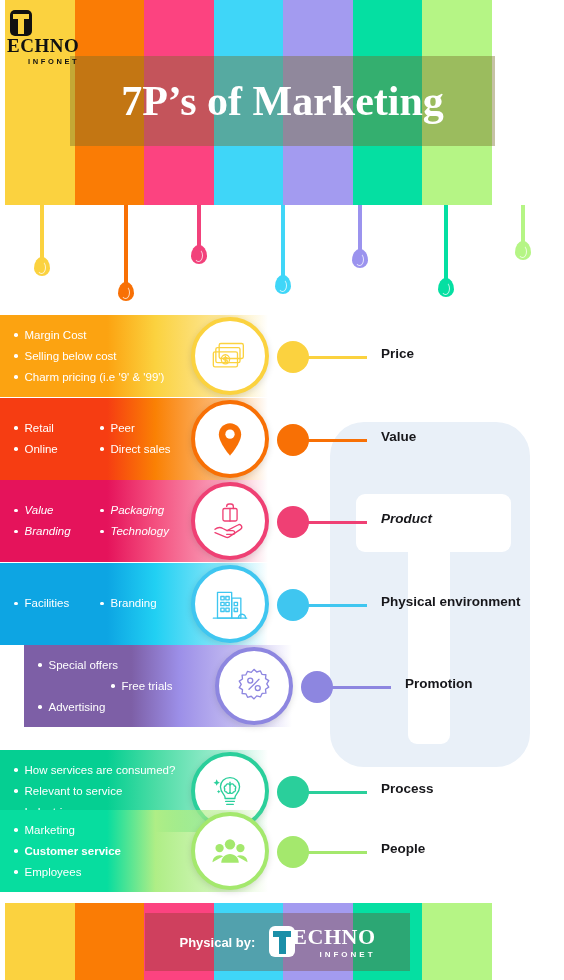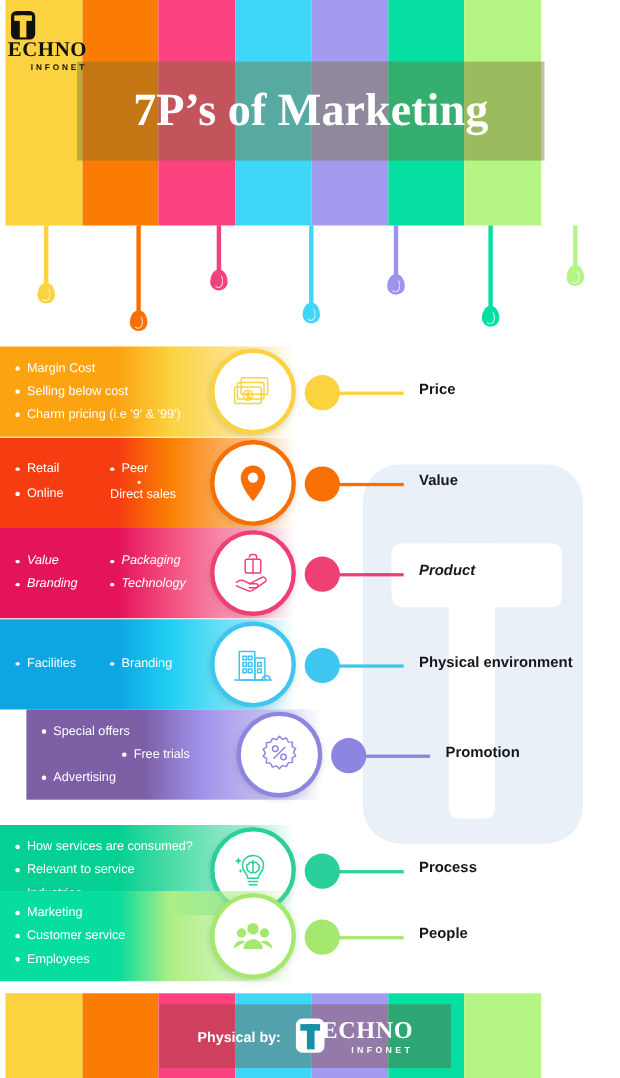--- a/index.html
+++ b/index.html
@@ -185,21 +185,21 @@
             <span class="bl" style="width: auto;">
               <span class="dot"></span>
               <span>Peer</span>
             </span>
           </div>
           <div class="blrow">
             <span class="bl" style="width: 86px;">
               <span class="dot"></span>
               <span>Online</span>
             </span>
-            <span class="bl" style="width: auto; flex-direction: column;">
+            <span class="bl" style="width: auto;">
               <span class="dot"></span>
               <span>Direct sales</span>
             </span>
           </div>
         </div>
         <div class="icon-wrap" style="border: 4px solid rgb(248, 112, 5);">
           <svg viewBox="0 0 48 48">
             <path d="M24 5c-7.4 0-13.4 6-13.4 13.4C10.6 29 24 44 24 44s13.4-15 13.4-25.6C37.4 11 31.4 5 24 5z" fill="#F87005"></path>
             <circle cx="24" cy="18.2" r="5.6" fill="#fff"></circle>
           </svg>
@@ -353,21 +353,21 @@
       <div class="row" style="top: 495px;">
         <div class="bar" style="background: linear-gradient(90deg, rgb(7, 221, 159) 0%, rgb(7, 221, 159) 40%, rgb(175, 238, 134) 58%, rgba(175, 238, 134, 0.55) 82%, rgba(175, 238, 134, 0) 100%);"></div>
         <div class="bullets">
           <div class="blrow">
             <span class="bl" style="width: auto;">
               <span class="dot"></span>
               <span>Marketing</span>
             </span>
           </div>
           <div class="blrow">
-            <span class="bl" style="width: auto;">
+            <span class="bl" style="width: auto; font-weight: bold;">
               <span class="dot"></span>
               <span>Customer service</span>
             </span>
           </div>
           <div class="blrow">
             <span class="bl" style="width: auto;">
               <span class="dot"></span>
               <span>Employees</span>
             </span>
           </div>

